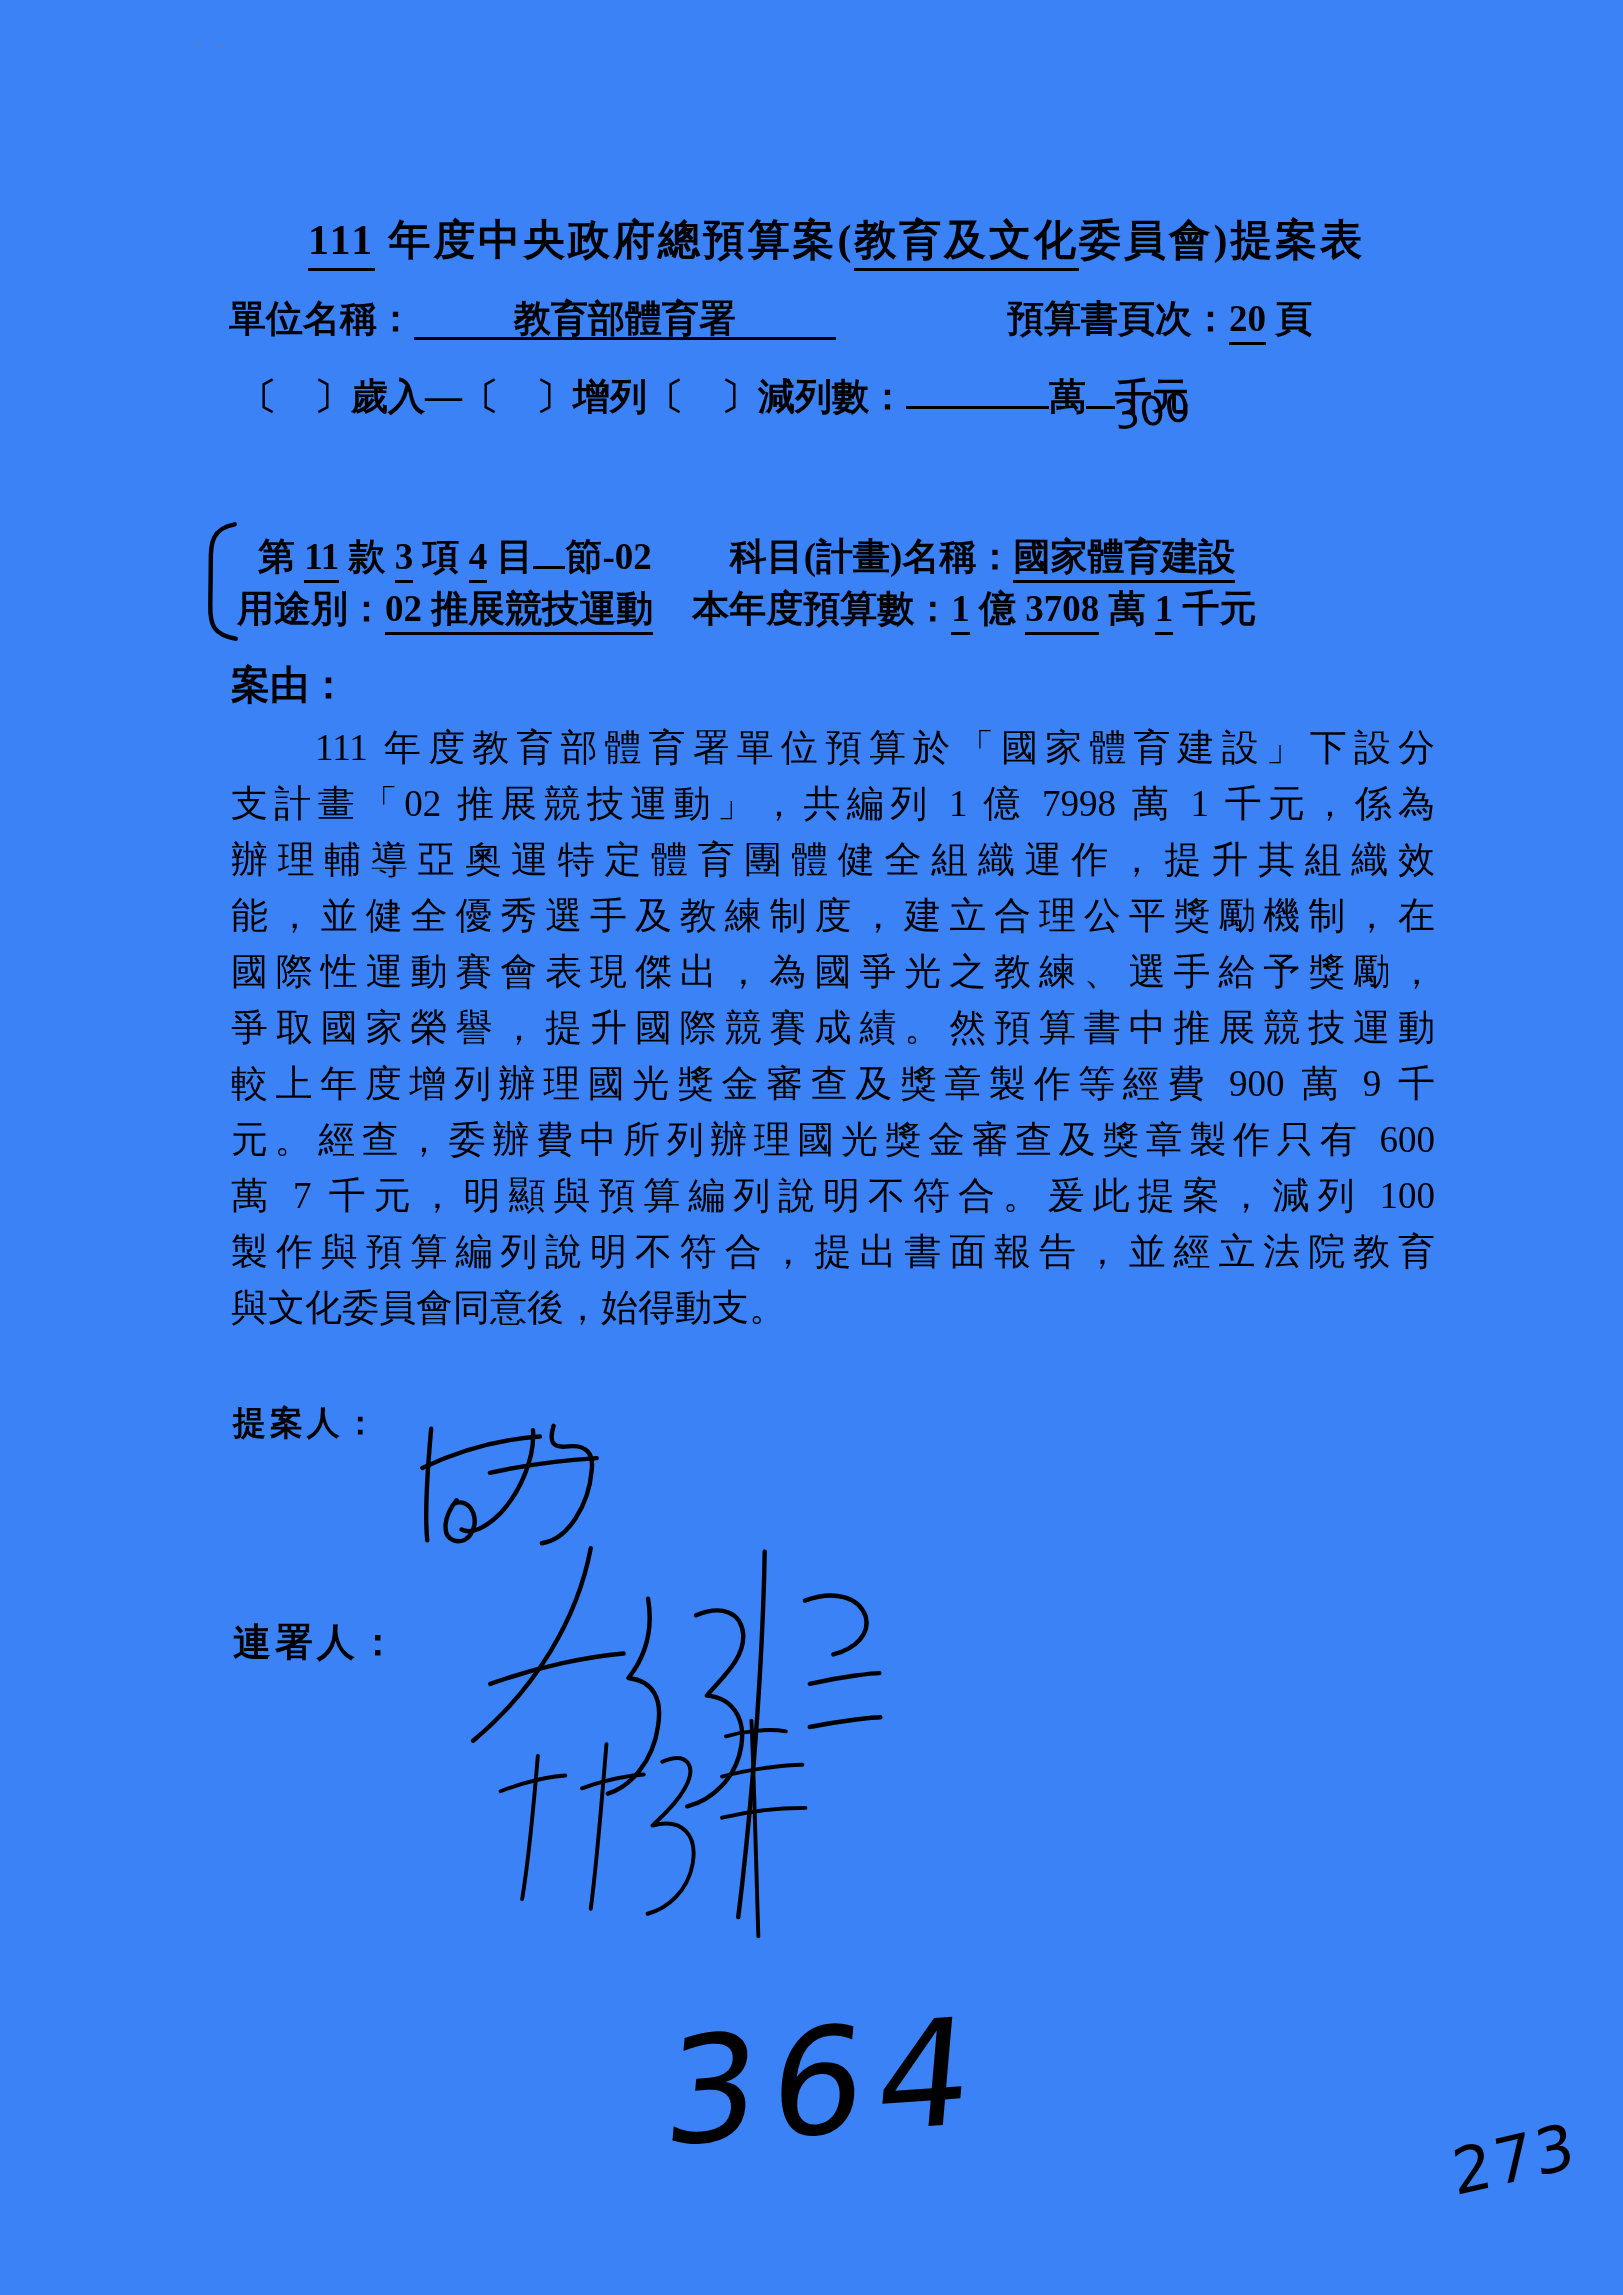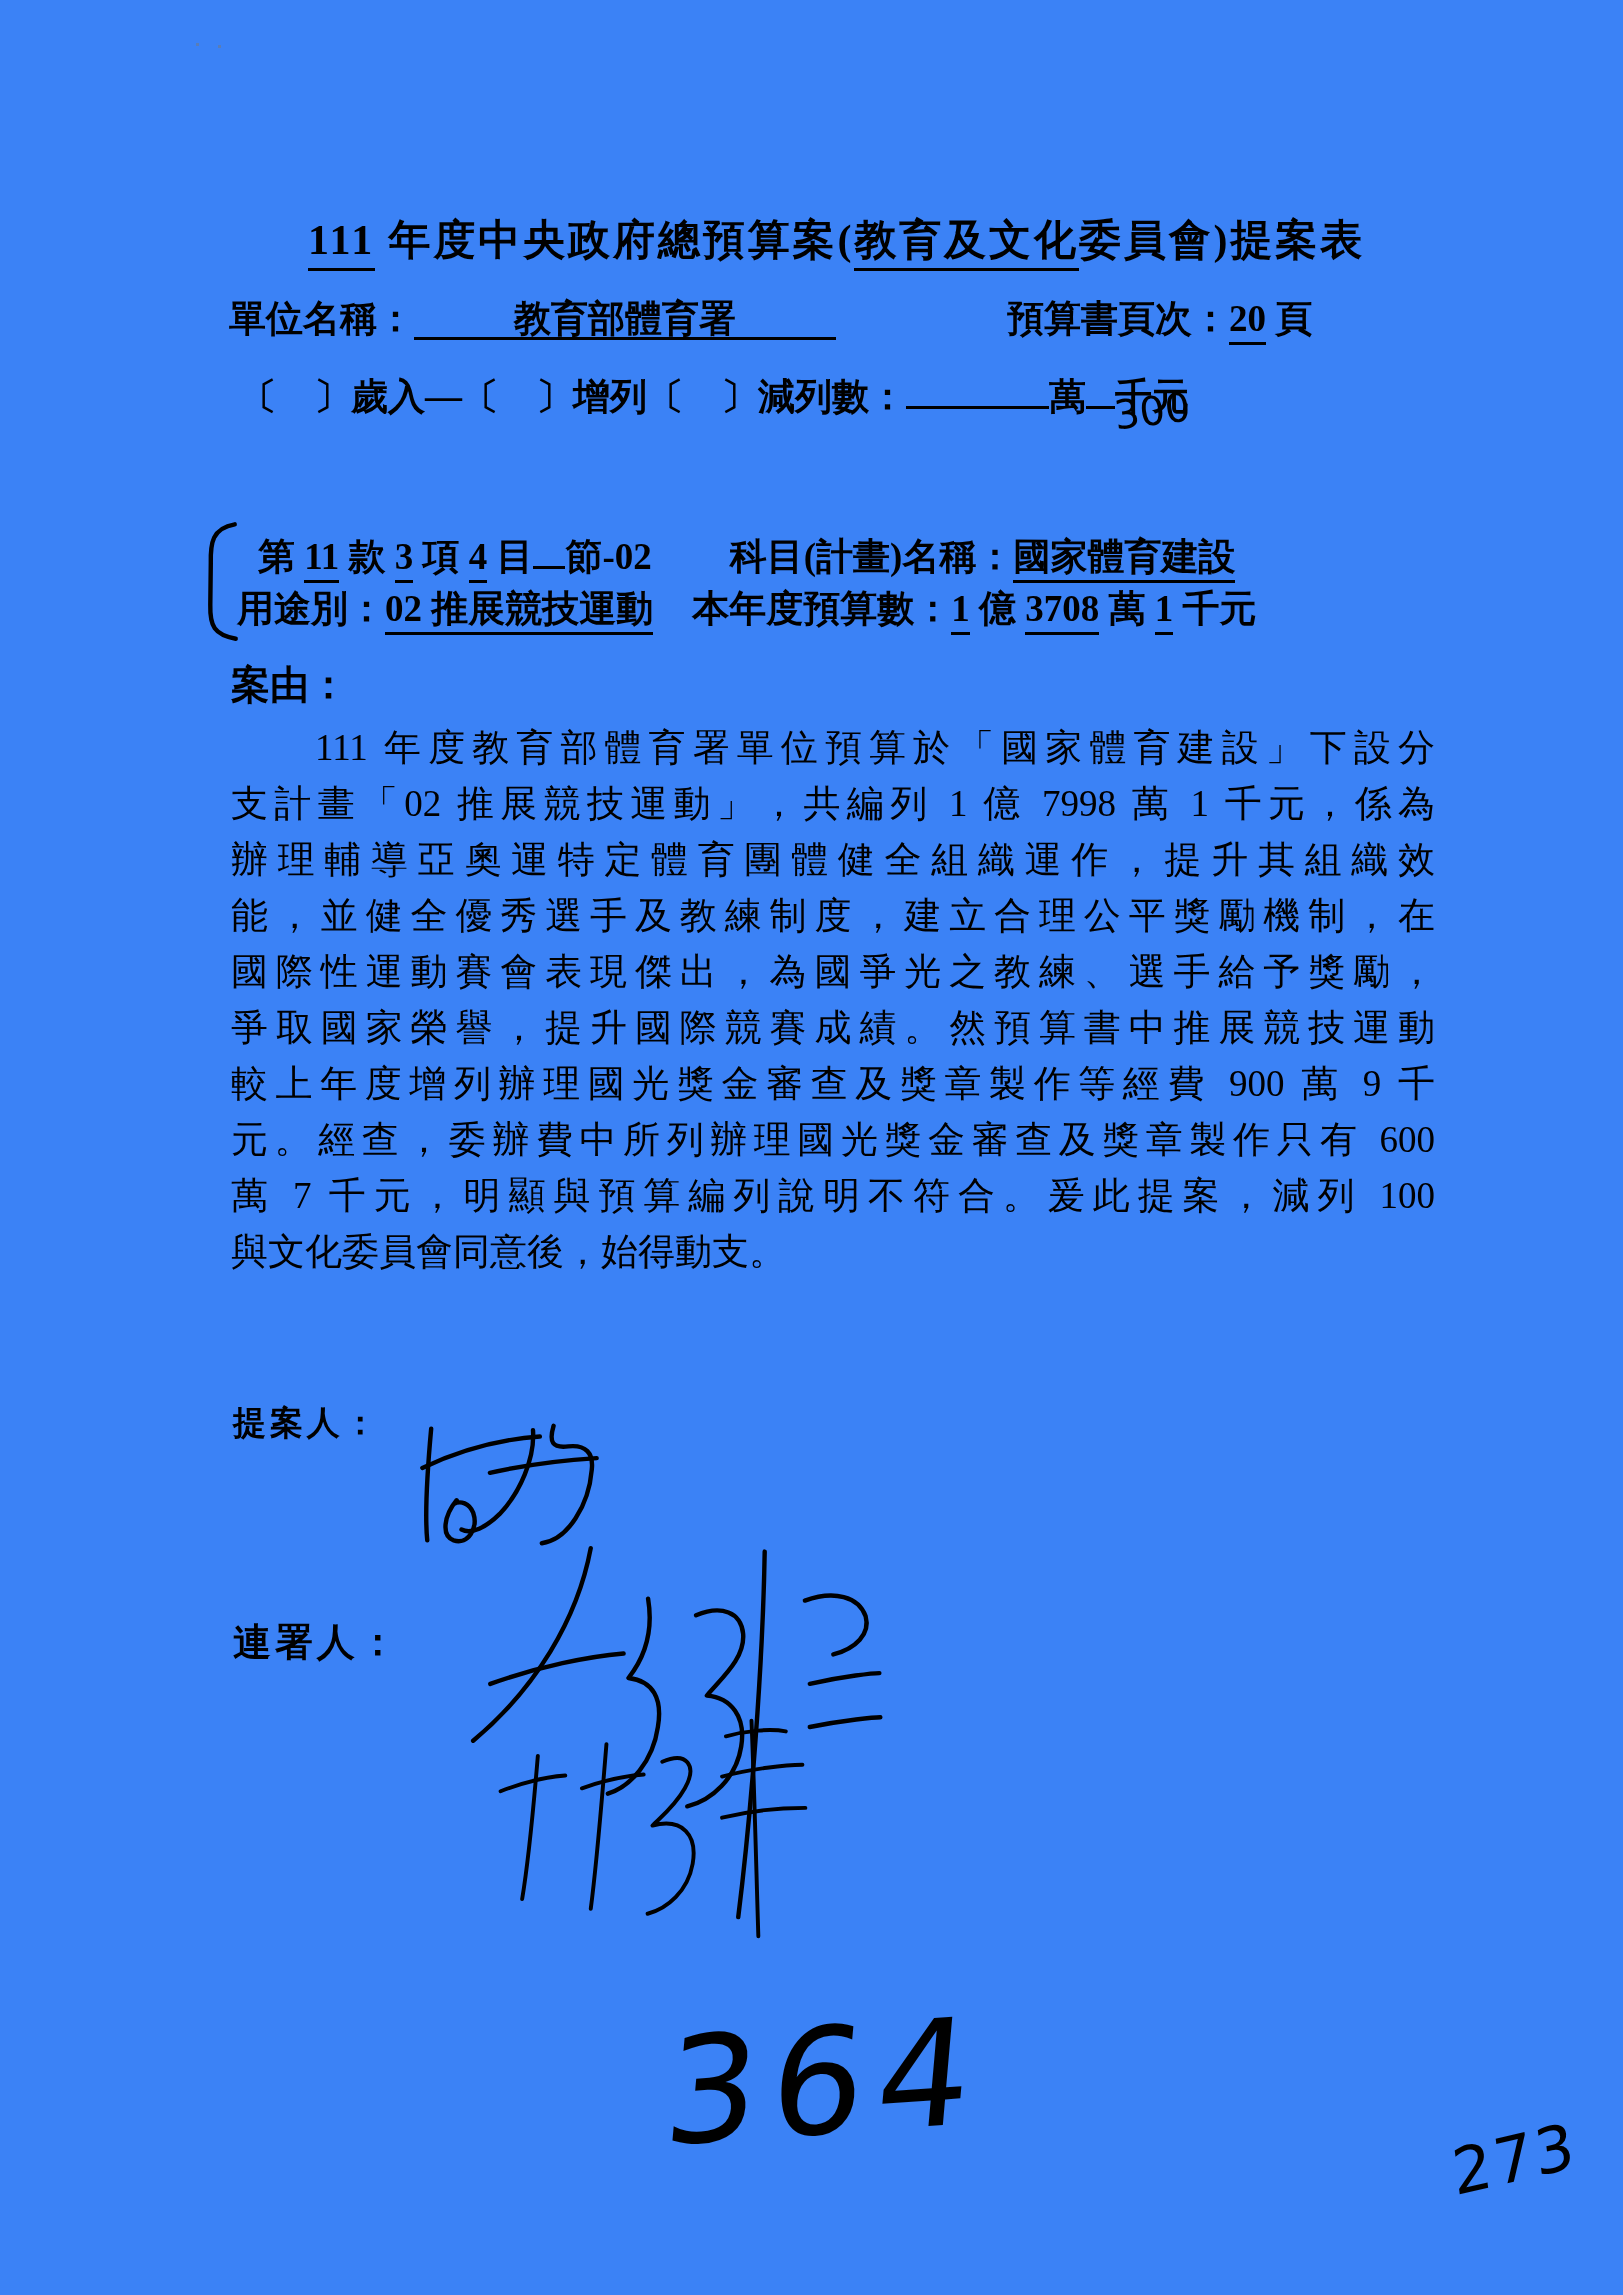--- a/index.html
+++ b/index.html
@@ -99,20 +99,21 @@
   <div class="para">
     <div class="pline first">111 年度教育部體育署單位預算於「國家體育建設」下設分</div>
     <div class="pline">支計畫「02 推展競技運動」，共編列 1 億 7998 萬 1 千元，係為</div>
     <div class="pline">辦理輔導亞奧運特定體育團體健全組織運作，提升其組織效</div>
     <div class="pline">能，並健全優秀選手及教練制度，建立合理公平獎勵機制，在</div>
     <div class="pline">國際性運動賽會表現傑出，為國爭光之教練、選手給予獎勵，</div>
     <div class="pline">爭取國家榮譽，提升國際競賽成績。然預算書中推展競技運動</div>
     <div class="pline">較上年度增列辦理國光獎金審查及獎章製作等經費 900 萬 9 千</div>
     <div class="pline">元。經查，委辦費中所列辦理國光獎金審查及獎章製作只有 600</div>
     <div class="pline">萬 7 千元，明顯與預算編列說明不符合。爰此提案，減列 100</div>
+    <div class="pline">製作與預算編列說明不符合，提出書面報告，並經立法院教育</div>
     <div class="pline last">與文化委員會同意後，始得動支。</div>
   </div>
 
   <div class="row proposer-label">提案人：</div>
   <div class="row cosigner-label">連署人：</div>
 
   <svg class="sig" style="left:392px;top:1413px;" width="235" height="147" viewBox="800 2880 480 300">
     <g fill="none" stroke="#000" stroke-width="9" stroke-linecap="round" stroke-linejoin="round">
       <path d="M 880 2912 C 872 3000 866 3080 872 3140"></path>
       <path d="M 862 2992 C 955 2948 1042 2932 1102 2928"></path>

